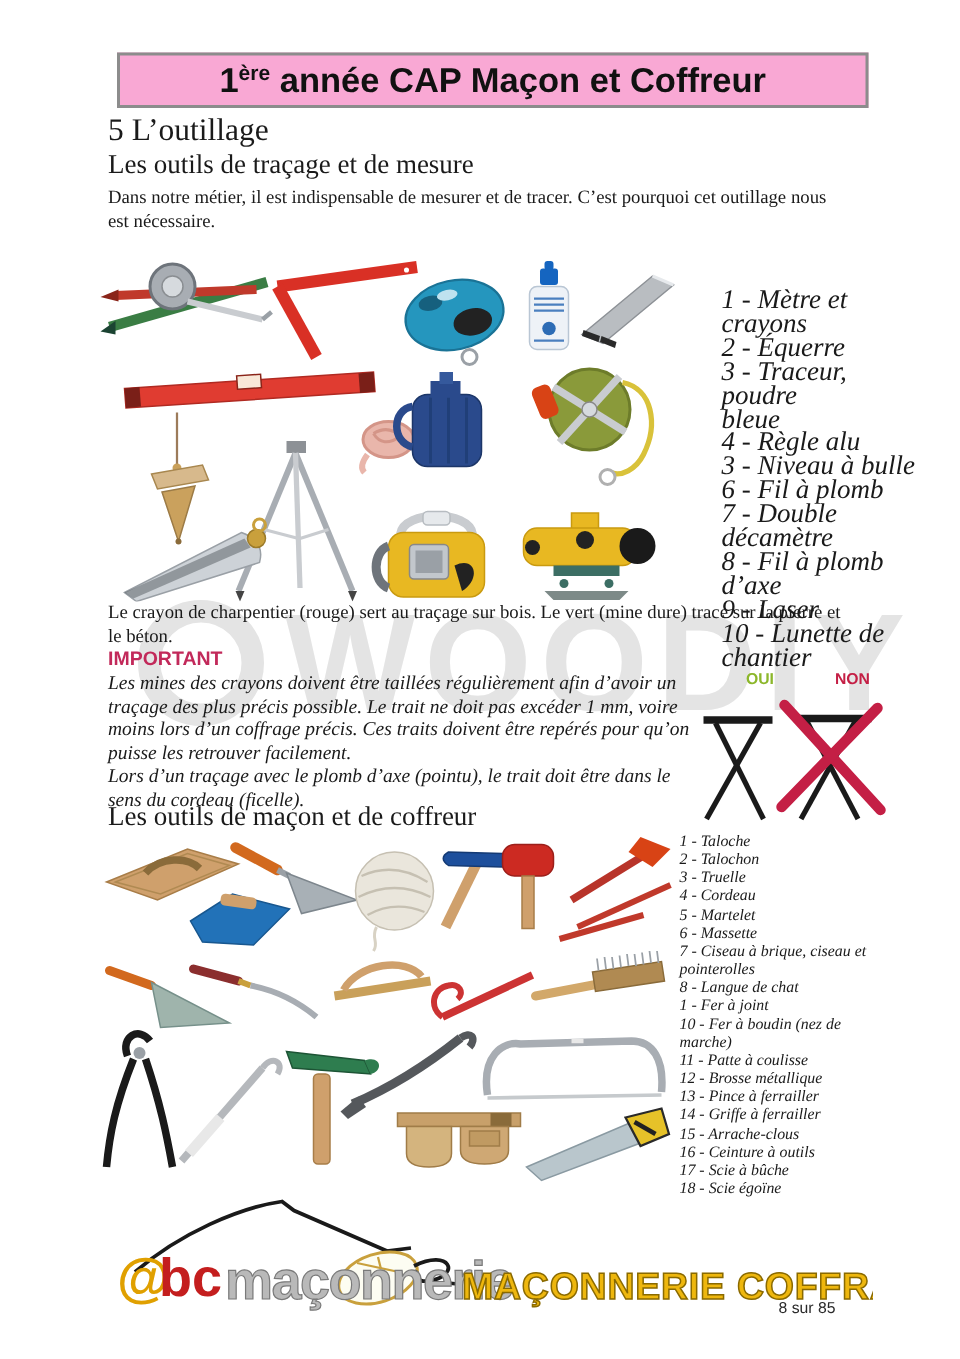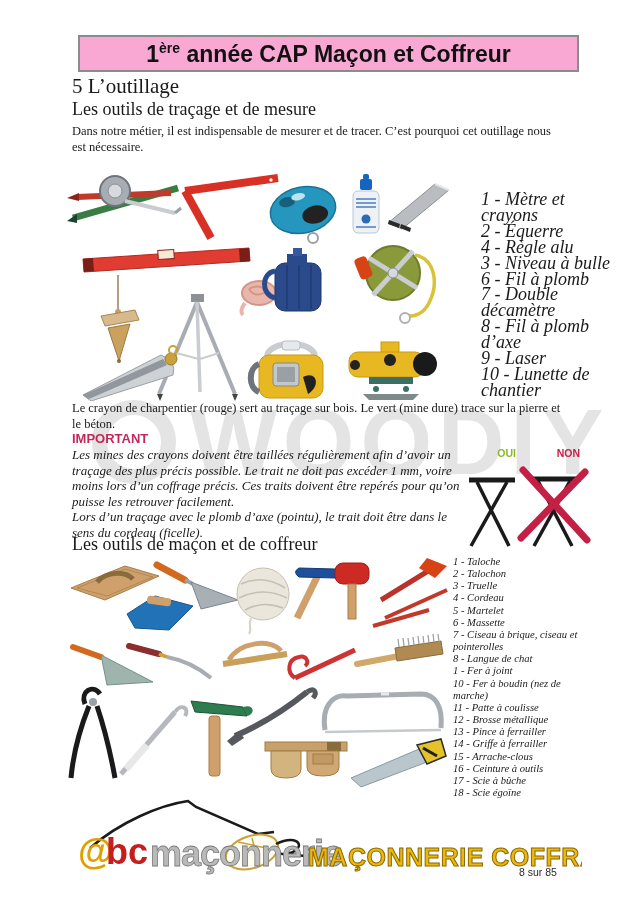--- a/index.html
+++ b/index.html
@@ -154,20 +154,22 @@
       <rect x="306" y="214" width="44" height="7" fill="#3c6e64"></rect>
       <circle cx="313" cy="226" r="3" fill="#3c6e64"></circle>
       <circle cx="343" cy="226" r="3" fill="#3c6e64"></circle>
       <polygon points="300,231 356,231 350,237 306,237" fill="#7d8a88"></polygon>
     </g>
   </svg>
 
   <div class="layer toollist list1">
       <div class="li">1 - Mètre et crayons</div>
       <div class="li">2 - Équerre</div>
+      <div class="li">3 - Traceur, poudre
+bleue</div>
       <div class="li">4 - Règle alu</div>
       <div class="li">3 - Niveau à bulle</div>
       <div class="li">6 - Fil à plomb</div>
       <div class="li">7 - Double décamètre</div>
       <div class="li">8 - Fil à plomb d’axe</div>
       <div class="li">9 - Laser</div>
       <div class="li">10 - Lunette de chantier</div>
     </div>
 
   <div class="layer para" style="top:401px;">Le crayon de charpentier (rouge) sert au traçage sur bois. Le vert (mine dure) trace sur la pierre et le béton.</div>

